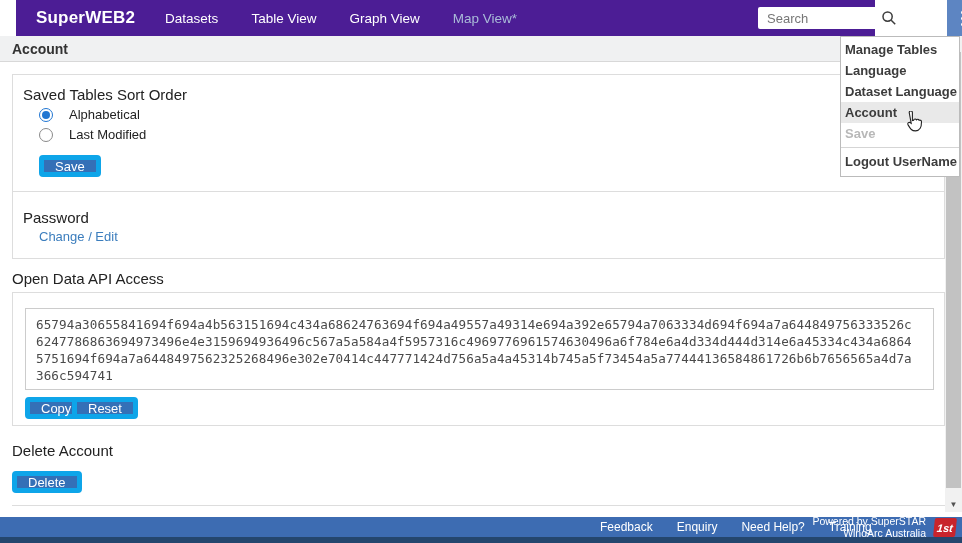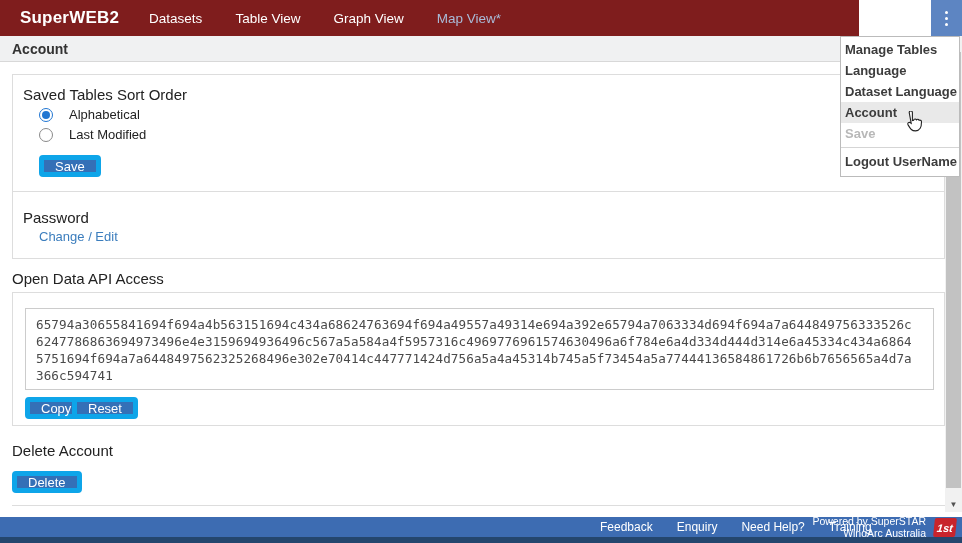--- a/index.html
+++ b/index.html
@@ -1,21 +1,21 @@
 <!DOCTYPE html>
 <html><head>
 <meta charset="utf-8">
 <style>
   * { margin:0; padding:0; box-sizing:border-box; }
   html,body { width:962px; height:543px; overflow:hidden; }
   body { font-family:"Liberation Sans", sans-serif; background:#fff; position:relative; }
   #app { position:absolute; left:0; top:0; width:962px; height:543px; background:#fff; overflow:hidden; }
 
   
-  .navbar { position:absolute; left:0; top:0; width:859px; height:36px; background:#7f1d1d; display:flex; align-items:center; }
+  .navbar { position:absolute; left:16px; top:0; width:859px; height:36px; background:#4c1d95; display:flex; align-items:center; }
   .brand { color:#fff; font-weight:bold; font-size:17px; margin-left:20px; letter-spacing:.2px; }
   .nav-items { display:flex; margin-left:30px; gap:33px; }
   .nav-item { color:#fff; font-size:13.5px; cursor:pointer; }
   .nav-item.muted { color:#a9bbd8; }
   .search-wrap { position:absolute; left:742px; top:7px; width:145px; height:22px; background:#fff; border-radius:2px; }
   .search-wrap input { position:absolute; left:0; top:0; width:100%; height:100%; border:none; outline:none; background:transparent; padding:0 26px 0 9px; font-size:13px; color:#333; font-family:"Liberation Sans", sans-serif; }
   .search-wrap input::placeholder { color:#777; opacity:1; }
   .search-icon { position:absolute; right:6px; top:3px; width:16px; height:16px; }
   .help-btn { position:absolute; left:908px; top:7px; width:22px; height:22px; border-radius:50%; background:rgba(255,255,255,.38); color:#fff; font-weight:bold; font-size:13px; display:flex; align-items:center; justify-content:center; cursor:pointer; }
   .kebab-btn { position:absolute; left:931px; top:0; width:31px; height:36px; background:#5d85c2; display:flex; flex-direction:column; align-items:center; justify-content:center; gap:3px; cursor:pointer; }
@@ -76,20 +76,27 @@
 
 <div id="app">
 
   <div class="navbar">
     <div class="brand">SuperWEB2</div>
     <div class="nav-items">
       <span class="nav-item">Datasets</span>
       <span class="nav-item">Table View</span>
       <span class="nav-item">Graph View</span>
       <span class="nav-item muted">Map View*</span>
+    </div>
+    <div class="search-wrap">
+      <input type="text" placeholder="Search" style="">
+      <svg class="search-icon" viewBox="0 0 16 16">
+        <circle cx="6.6" cy="6.6" r="4.6" fill="none" stroke="#3c3c3c" stroke-width="1.5"></circle>
+        <line x1="10.2" y1="10.2" x2="14.2" y2="14.2" stroke="#3c3c3c" stroke-width="1.5"></line>
+      </svg>
     </div>
     <div class="help-btn">?</div>
     <div class="kebab-btn">
         <i></i>
         <i></i>
         <i></i>
       </div>
   </div>
 
   <div class="titlebar">

